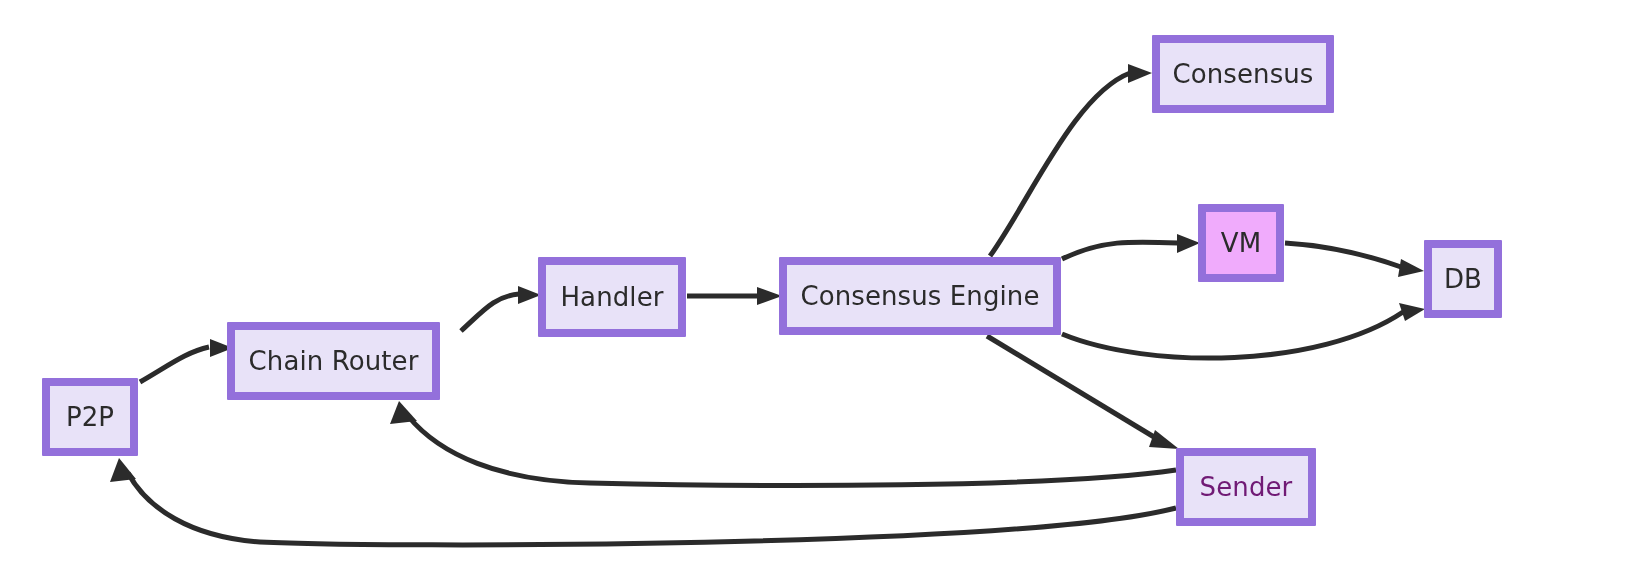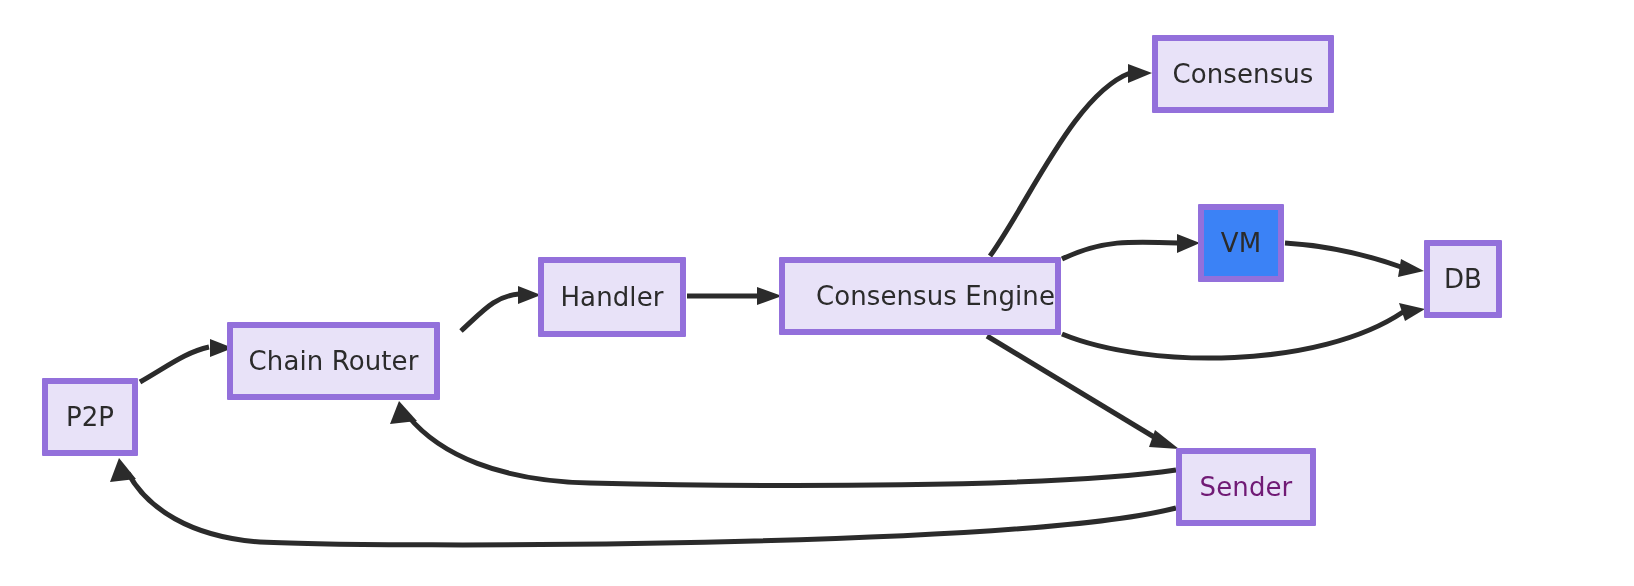--- a/index.html
+++ b/index.html
@@ -24,21 +24,21 @@
     position: absolute;
     left: 0;
     top: 0;
     width: 1634px;
     height: 586px;
   }
   .node {
     position: absolute;
     box-sizing: border-box;
     background: #e8e2f8;
-    border: 6px solid #0c4a6e;
+    border: 8px solid #0c4a6e;
     border-radius: 1px;
     display: flex;
     align-items: center;
     justify-content: center;
     color: #2b2b2b;
     font-size: 26px;
     line-height: 1;
     font-family: "DejaVu Sans", "Liberation Sans", sans-serif;
     letter-spacing: 0.1px;
     white-space: nowrap;
@@ -119,27 +119,27 @@
 
   <div class="node" style="left: 42px; top: 378px; width: 96px; height: 78px; background: rgb(232, 226, 248); border-color: rgb(147, 112, 219); color: rgb(43, 43, 43);">
     <span class="node-label">P2P</span>
   </div>
   <div class="node" style="left: 227px; top: 322px; width: 213px; height: 78px; background: rgb(232, 226, 248); border-color: rgb(147, 112, 219); color: rgb(43, 43, 43);">
     <span class="node-label">Chain Router</span>
   </div>
   <div class="node" style="left: 538px; top: 257px; width: 148px; height: 80px; background: rgb(232, 226, 248); border-color: rgb(147, 112, 219); color: rgb(43, 43, 43);">
     <span class="node-label">Handler</span>
   </div>
-  <div class="node" style="left: 779px; top: 257px; width: 282px; height: 78px; background: rgb(232, 226, 248); border-color: rgb(147, 112, 219); color: rgb(43, 43, 43); justify-content: flex-end;">
+  <div class="node" style="left: 779px; top: 257px; width: 282px; height: 78px; background: rgb(232, 226, 248); border-color: rgb(147, 112, 219); color: rgb(43, 43, 43);">
     <span class="node-label">Consensus Engine</span>
   </div>
   <div class="node" style="left: 1152px; top: 35px; width: 182px; height: 78px; background: rgb(232, 226, 248); border-color: rgb(147, 112, 219); color: rgb(43, 43, 43);">
     <span class="node-label">Consensus</span>
   </div>
-  <div class="node" style="left: 1198px; top: 204px; width: 86px; height: 78px; background: #3b82f6; border-color: rgb(147, 112, 219); color: rgb(43, 43, 43);">
+  <div class="node" style="left: 1198px; top: 204px; width: 86px; height: 78px; background: #f0abfc; border-color: rgb(147, 112, 219); color: rgb(43, 43, 43);">
     <span class="node-label">VM</span>
   </div>
   <div class="node" style="left: 1424px; top: 240px; width: 78px; height: 78px; background: rgb(232, 226, 248); border-color: rgb(147, 112, 219); color: rgb(43, 43, 43); text-align: right;">
     <span class="node-label">DB</span>
   </div>
   <div class="node" style="left: 1176px; top: 448px; width: 140px; height: 78px; background: rgb(232, 226, 248); border-color: rgb(147, 112, 219); color: #701a75;">
     <span class="node-label">Sender</span>
   </div>
 
 </div>

